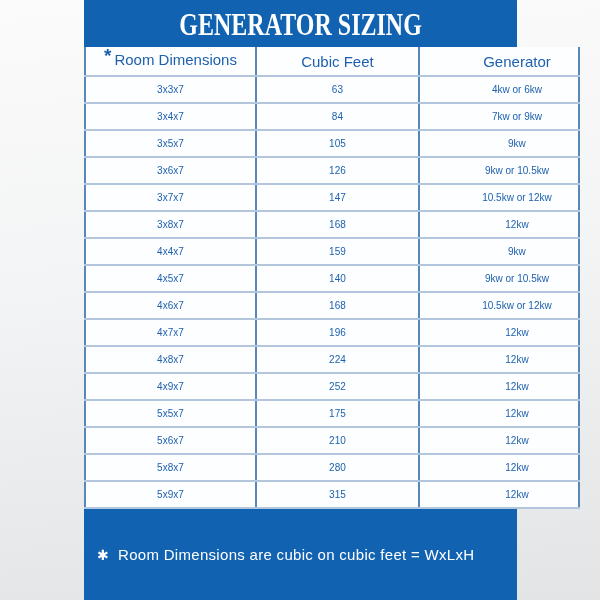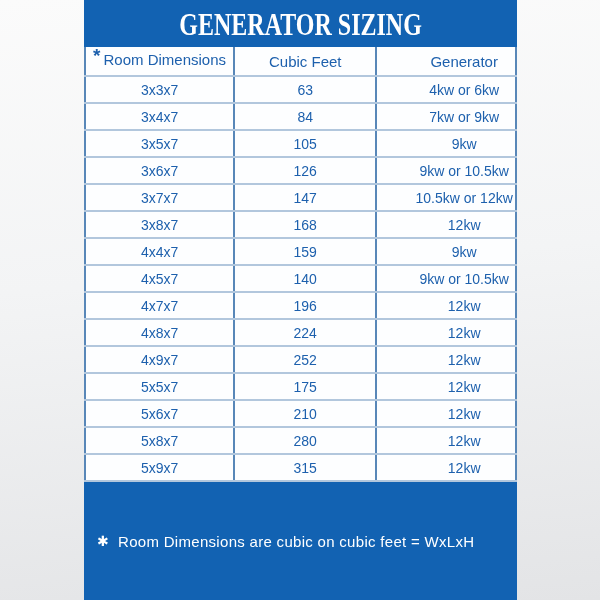--- a/index.html
+++ b/index.html
@@ -45,21 +45,21 @@
   .title {
     color: var(--title-text);
     font-weight: bold;
     font-size: 30px;
     letter-spacing: 0px;
     transform: scale(0.80, 1.08);
     transform-origin: center;
     white-space: nowrap;
   }
   table.sizing {
-    width: 433px;
+    width: 496px;
     border-collapse: collapse;
     table-layout: fixed;
     background: var(--cell-bg);
   }
   table.sizing col.c1 { width: 34.6%; }
   table.sizing col.c2 { width: 33.0%; }
   table.sizing col.c3 { width: 32.4%; }
   table.sizing th, table.sizing td {
     border-top: 2px solid var(--grid-horizontal);
     border-bottom: 2px solid var(--grid-horizontal);
@@ -79,21 +79,21 @@
     padding-left: 36px;
   }
   table.sizing thead th {
     height: 29px;
     font-size: 15px;
     font-weight: normal;
     border-top: none;
   }
   table.sizing tbody td {
     height: 27px;
-    font-size: 14px;
+    font-size: 10px;
   }
   .hdr-mark {
     font-size: 19px;
     font-weight: bold;
     vertical-align: -2px;
     display: inline-block;
     position: relative;
     top: -5px;
     margin-right: 3px;
   }
@@ -169,20 +169,25 @@
             <td>4x4x7</td>
             <td>159</td>
             <td>9kw</td>
           </tr>
           <tr>
             <td>4x5x7</td>
             <td>140</td>
             <td>9kw or 10.5kw</td>
           </tr>
           <tr>
+            <td>4x6x7</td>
+            <td>168</td>
+            <td>10.5kw or 12kw</td>
+          </tr>
+          <tr>
             <td>4x7x7</td>
             <td>196</td>
             <td>12kw</td>
           </tr>
           <tr>
             <td>4x8x7</td>
             <td>224</td>
             <td>12kw</td>
           </tr>
           <tr>

